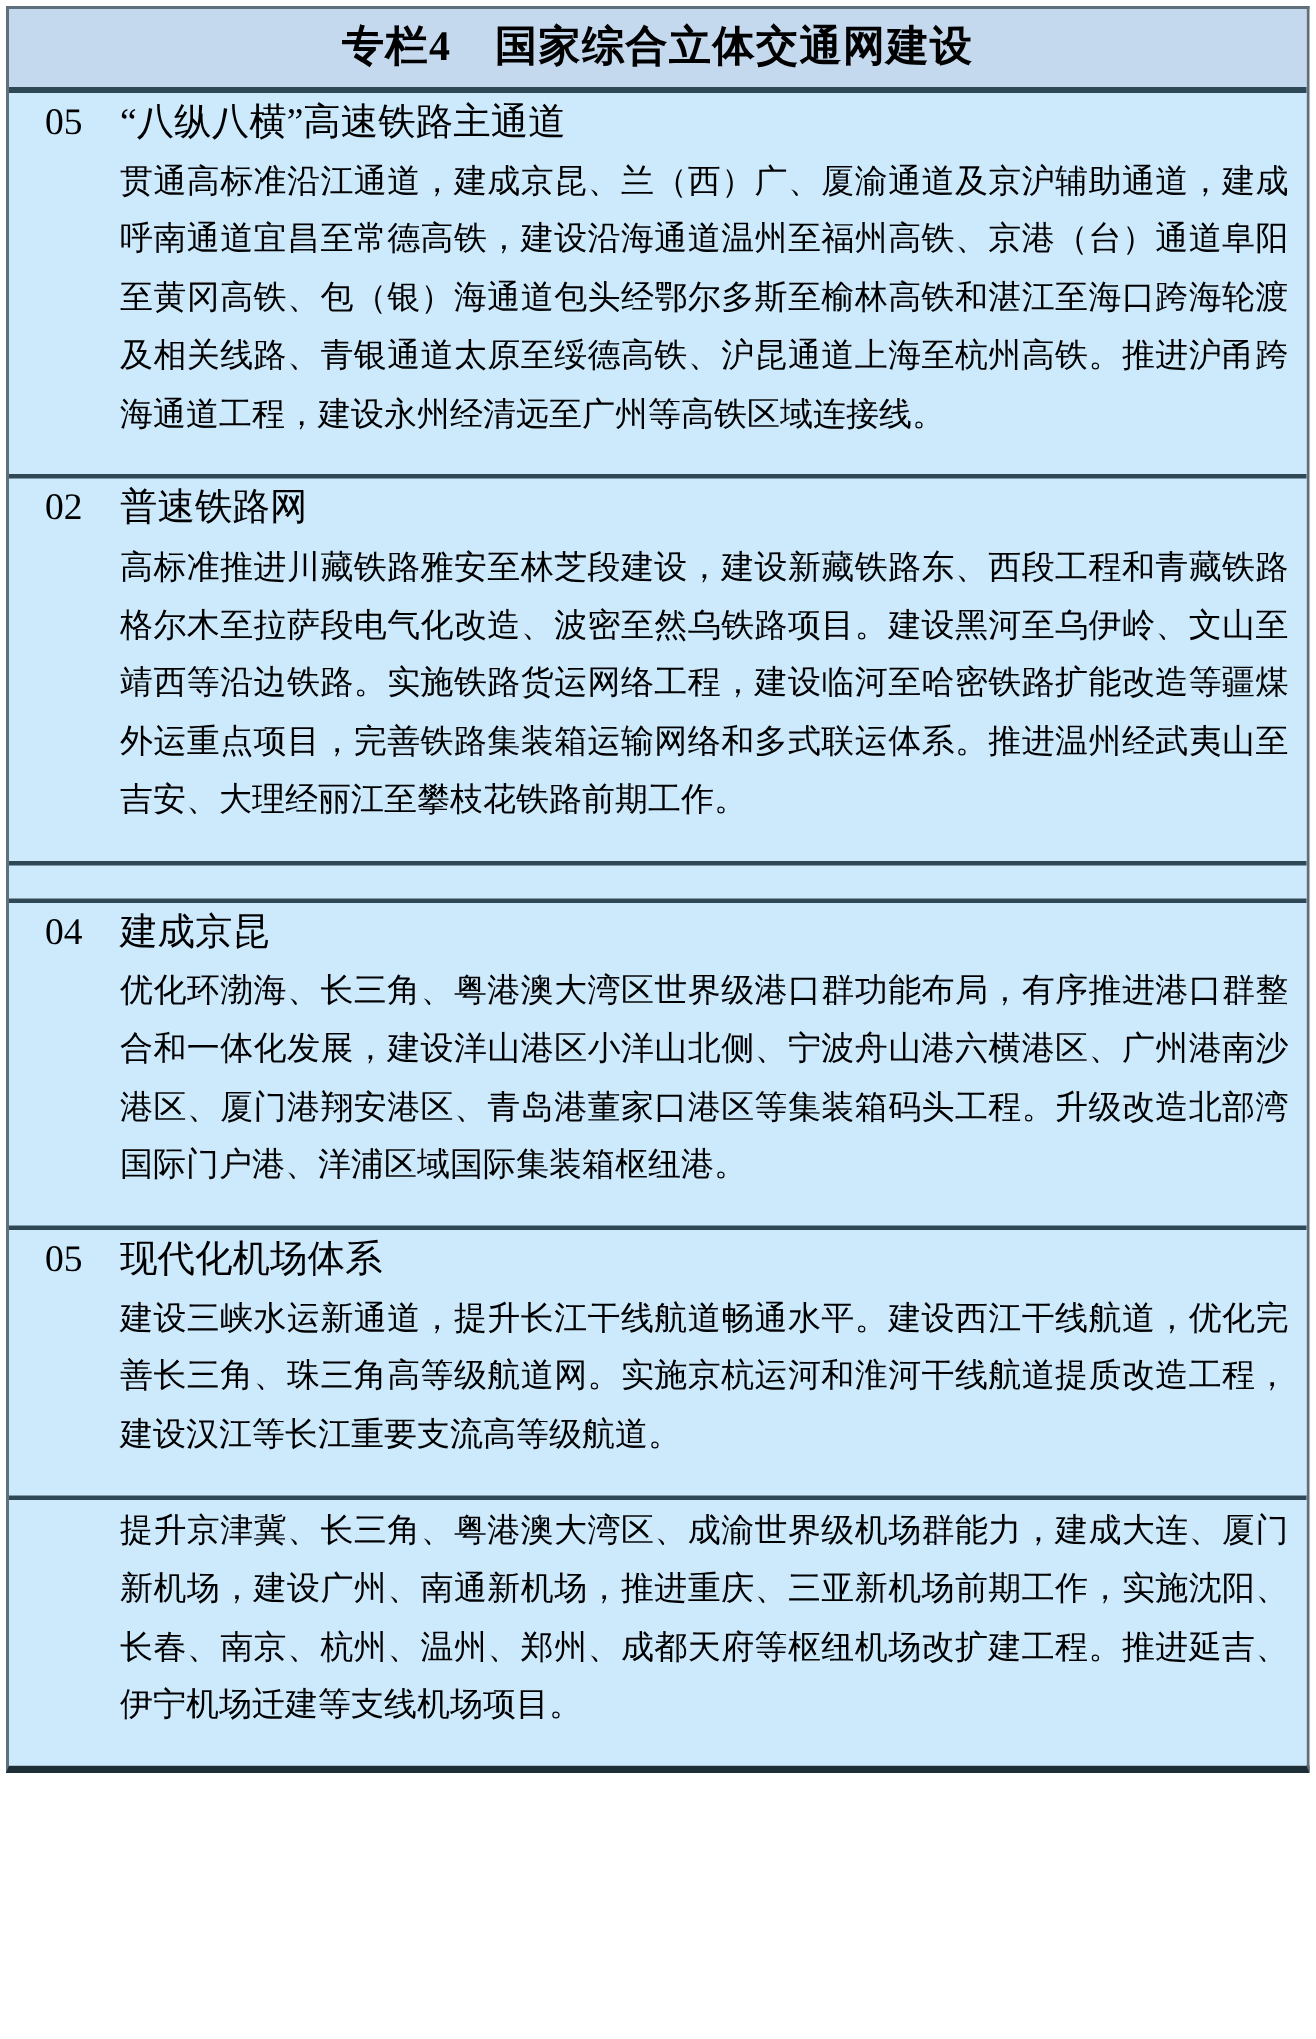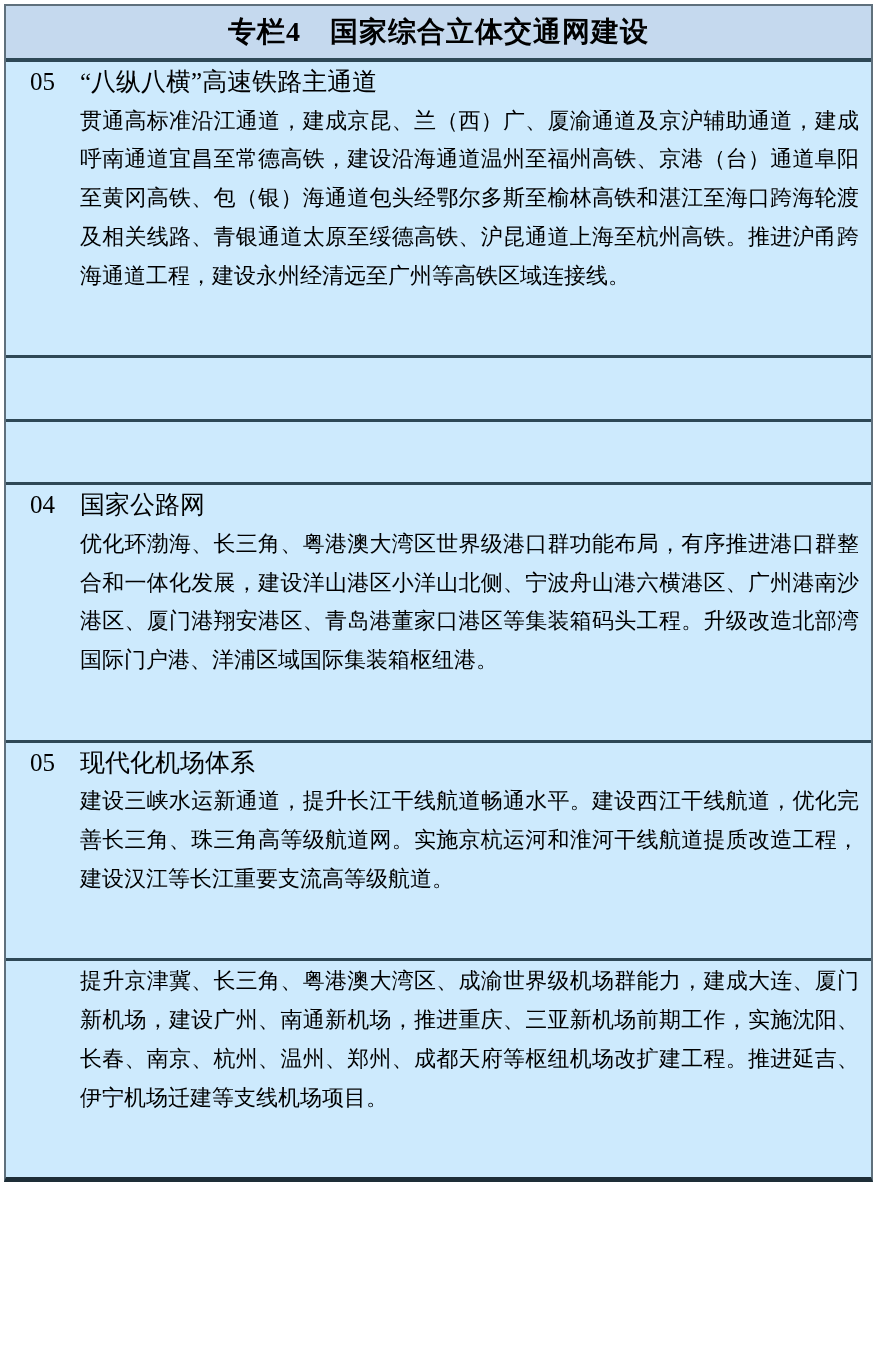--- a/index.html
+++ b/index.html
@@ -85,28 +85,32 @@
     <div class="sections">
 
       <section class="sec">
         <div class="sec-head">
           <span class="num">05</span><span class="head">“八纵八横”高速铁路主通道</span>
         </div>
         <p class="body-text">贯通高标准沿江通道，建成京昆、兰（西）广、厦渝通道及京沪辅助通道，建成呼南通道宜昌至常德高铁，建设沿海通道温州至福州高铁、京港（台）通道阜阳至黄冈高铁、包（银）海通道包头经鄂尔多斯至榆林高铁和湛江至海口跨海轮渡及相关线路、青银通道太原至绥德高铁、沪昆通道上海至杭州高铁。推进沪甬跨海通道工程，建设永州经清远至广州等高铁区域连接线。</p>
       </section>
 
       <section class="sec">
+        <div class="sec-head">
+          <span class="num">02</span><span class="head">普速铁路网</span>
+        </div>
+        <p class="body-text">高标准推进川藏铁路雅安至林芝段建设，建设新藏铁路东、西段工程和青藏铁路格尔木至拉萨段电气化改造、波密至然乌铁路项目。建设黑河至乌伊岭、文山至靖西等沿边铁路。实施铁路货运网络工程，建设临河至哈密铁路扩能改造等疆煤外运重点项目，完善铁路集装箱运输网络和多式联运体系。推进温州经武夷山至吉安、大理经丽江至攀枝花铁路前期工作。</p>
       </section>
 
       <section class="sec">
       </section>
 
       <section class="sec">
         <div class="sec-head">
-          <span class="num">04</span><span class="head">国家公路网</span>
+          <span class="num">04</span><span class="head">建成京昆</span>
         </div>
         <p class="body-text">优化环渤海、长三角、粤港澳大湾区世界级港口群功能布局，有序推进港口群整合和一体化发展，建设洋山港区小洋山北侧、宁波舟山港六横港区、广州港南沙港区、厦门港翔安港区、青岛港董家口港区等集装箱码头工程。升级改造北部湾国际门户港、洋浦区域国际集装箱枢纽港。</p>
       </section>
 
       <section class="sec">
         <div class="sec-head">
           <span class="num">05</span><span class="head">现代化机场体系</span>
         </div>
         <p class="body-text">建设三峡水运新通道，提升长江干线航道畅通水平。建设西江干线航道，优化完善长三角、珠三角高等级航道网。实施京杭运河和淮河干线航道提质改造工程，建设汉江等长江重要支流高等级航道。</p>
       </section>

